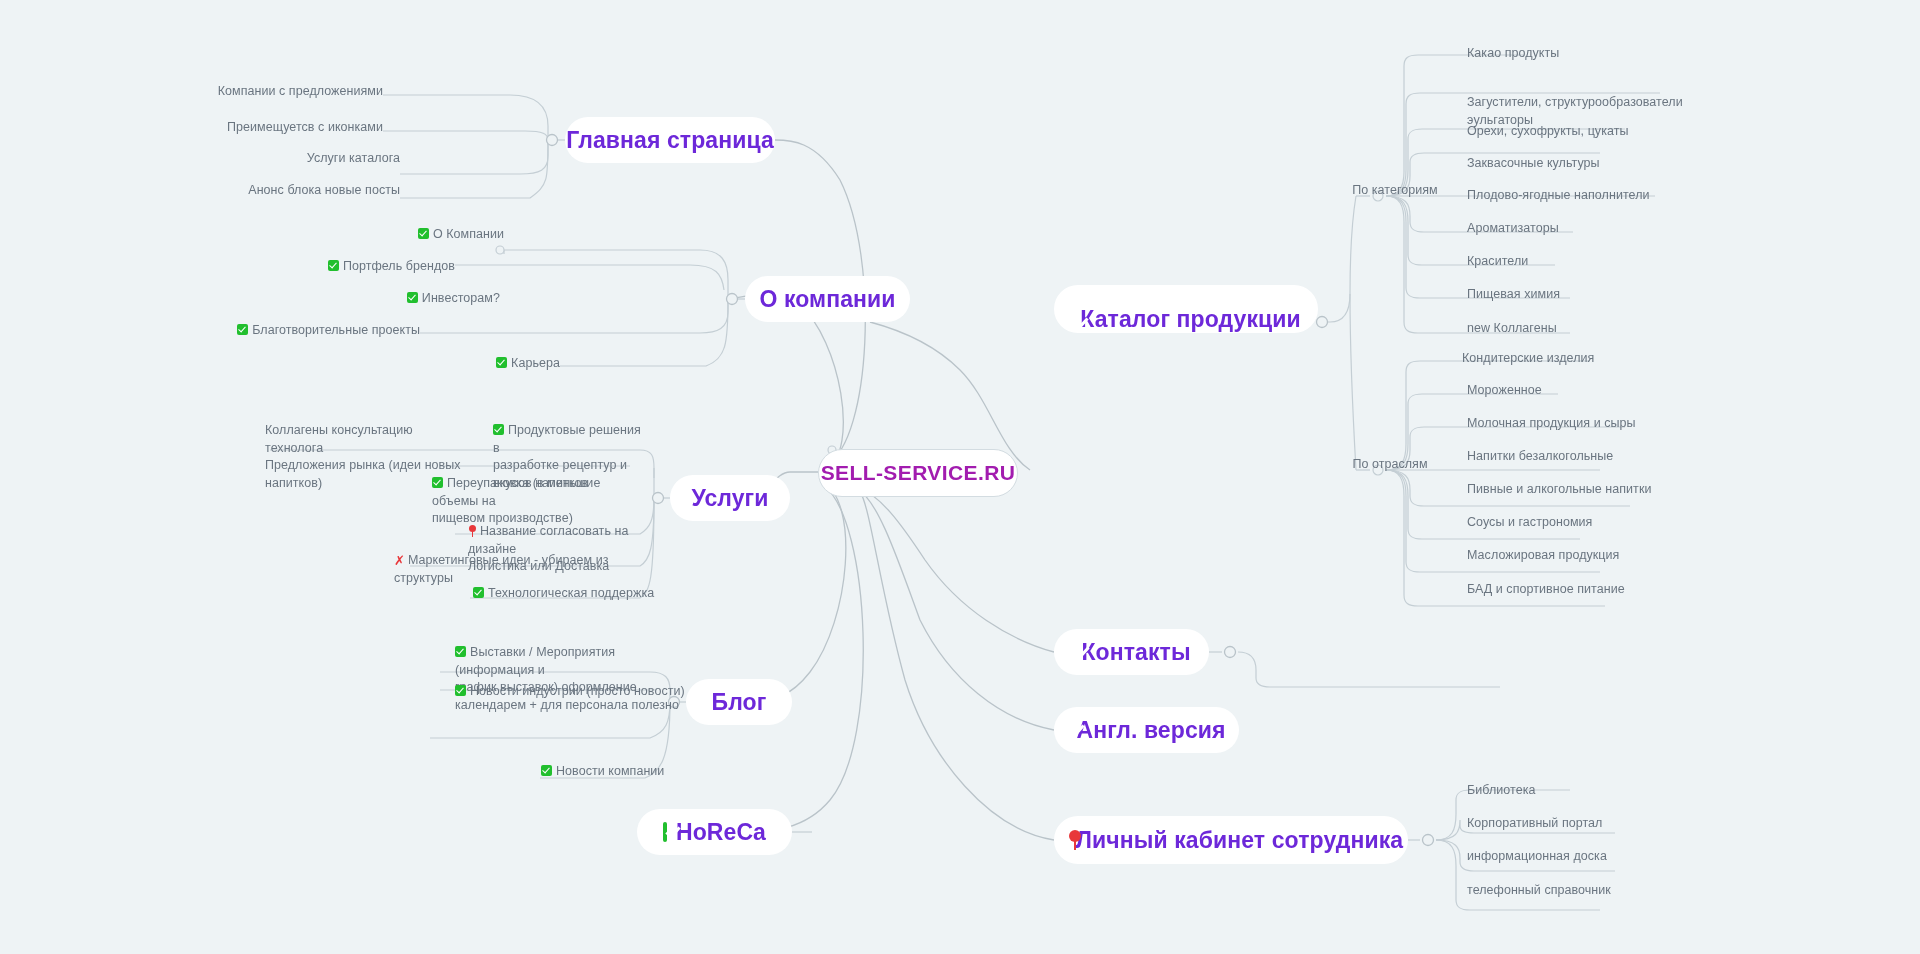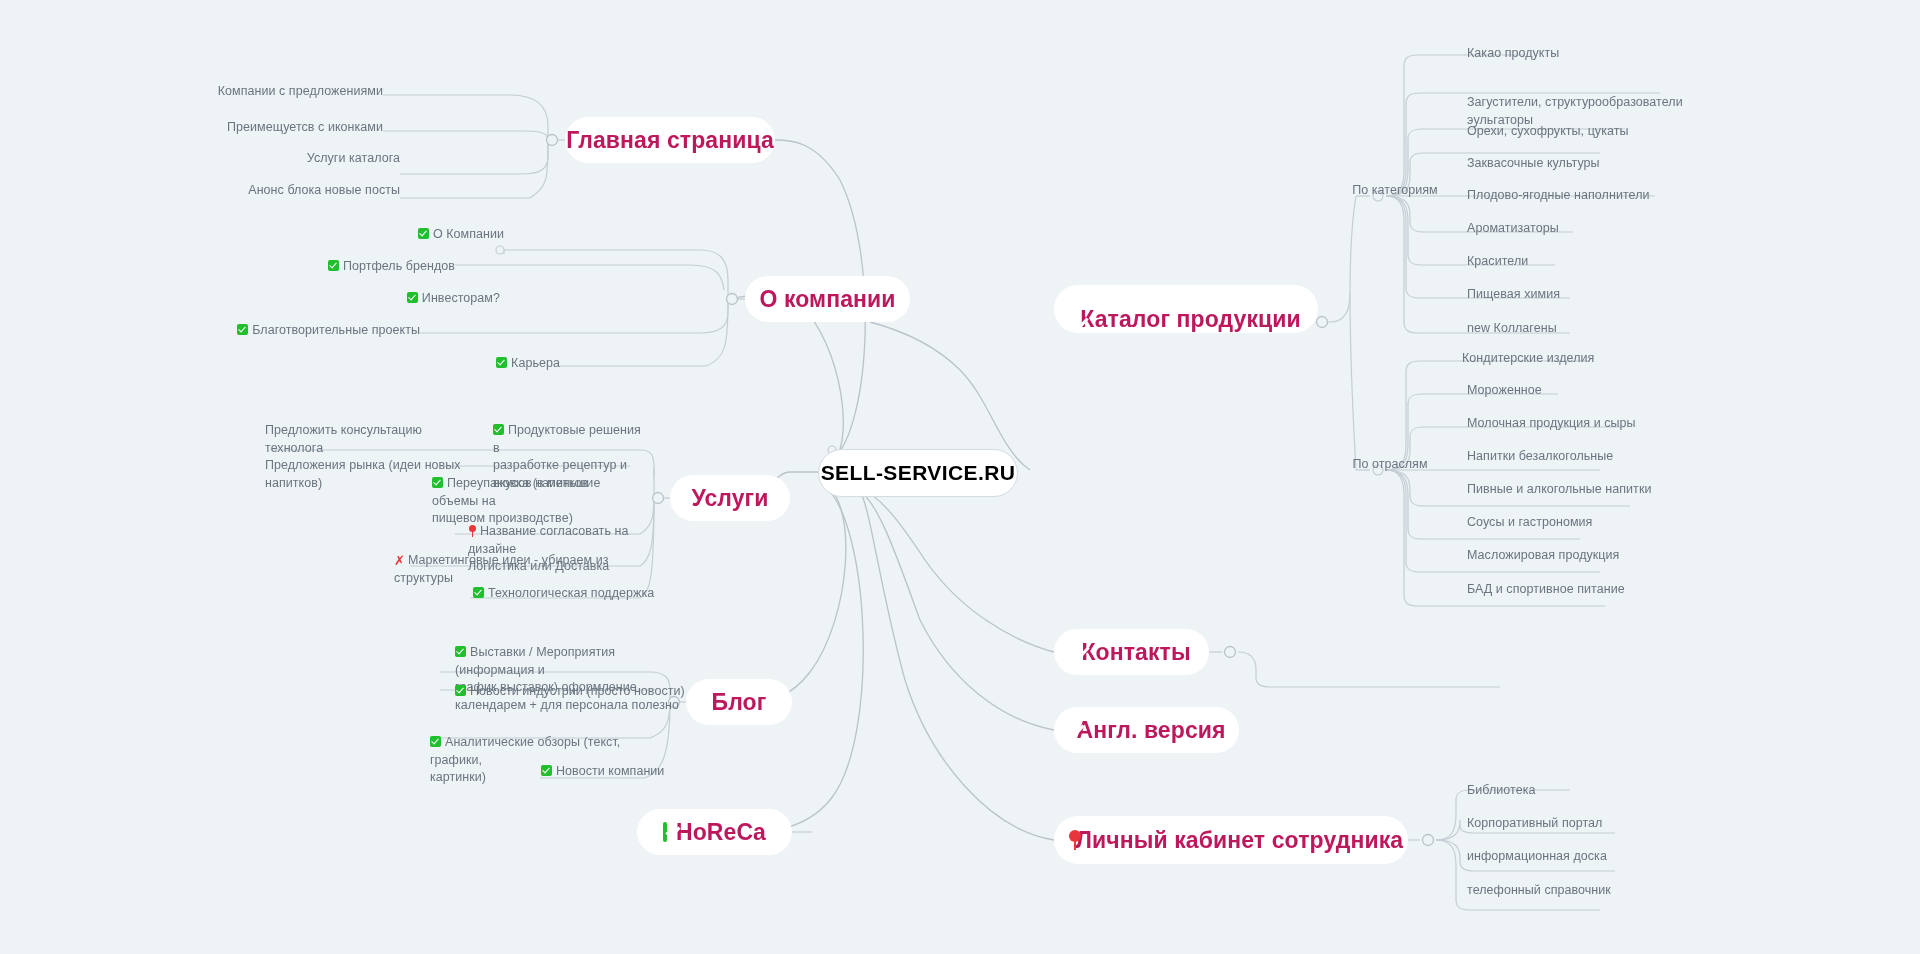--- a/index.html
+++ b/index.html
@@ -31,30 +31,30 @@
   }
 
   .node {
     position: absolute;
     box-sizing: border-box;
     display: flex;
     align-items: center;
     justify-content: center;
     background: #ffffff;
     border-radius: 999px;
-    color: #be185d;
+    color: #6d28d9;
     white-space: nowrap;
   }
   .node.root {
     background: #ffffff;
     border: 1.5px solid #d3dce1;
     font-size: 21px;
     font-weight: 700;
     letter-spacing: 0.4px;
-    color: #000000;
+    color: #a21caf;
   }
   .node.main {
     font-size: 23px;
     font-weight: 700;
     letter-spacing: 0.1px;
     padding: 0 26px;
   }
 
   .leaf {
     position: absolute;
@@ -261,21 +261,21 @@
     <span class="chk"></span><span>Благотворительные проекты</span>
   </div>
   <div class="leaf ta-right" style="left:400px; top:355px; width:160px;">
     <span class="chk"></span><span>Карьера</span>
   </div>
 
   <div class="node main" style="left:670px; top:475px; width:120px; height:46px;">
     <span>Услуги</span>
   </div>
   <div class="leaf" style="left:265px; top:404px; width:200px; white-space:pre-line;">
-    <span>Предложить консультацию технолога
+    <span>Коллагены консультацию технолога
 Предложения рынка (идеи новых
 напитков)</span>
   </div>
   <div class="leaf" style="left:493px; top:404px; width:150px; white-space:pre-line;">
     <span class="chk"></span><span>Продуктовые решения в
 разработке рецептур и
 вкусов напитков</span>
   </div>
   <div class="leaf" style="left:432px; top:457px; width:210px; white-space:pre-line;">
     <span class="chk"></span><span>Переупаковка (в меньшие объемы на
@@ -295,24 +295,20 @@
   <div class="node main" style="left:686px; top:679px; width:106px; height:46px;">
     <span>Блог</span>
   </div>
   <div class="leaf" style="left:455px; top:626px; width:230px; white-space:pre-line;">
     <span class="chk"></span><span>Выставки / Мероприятия (информация и
 график выставок) оформление
 календарем + для персонала полезно</span>
   </div>
   <div class="leaf" style="left:455px; top:683px; width:230px;">
     <span class="chk"></span><span>Новости индустрии (просто новости)</span>
-  </div>
-  <div class="leaf" style="left:430px; top:716px; width:235px; white-space:pre-line;">
-    <span class="chk"></span><span>Аналитические обзоры  (текст, графики,
-картинки)</span>
   </div>
   <div class="leaf" style="left:541px; top:763px; width:180px;">
     <span class="chk"></span><span>Новости компании</span>
   </div>
 
   <div class="node main" style="left:637px; top:809px; width:155px; height:46px;">
     <span class="chk"></span>
     <span>HoReCa</span>
   </div>
 

